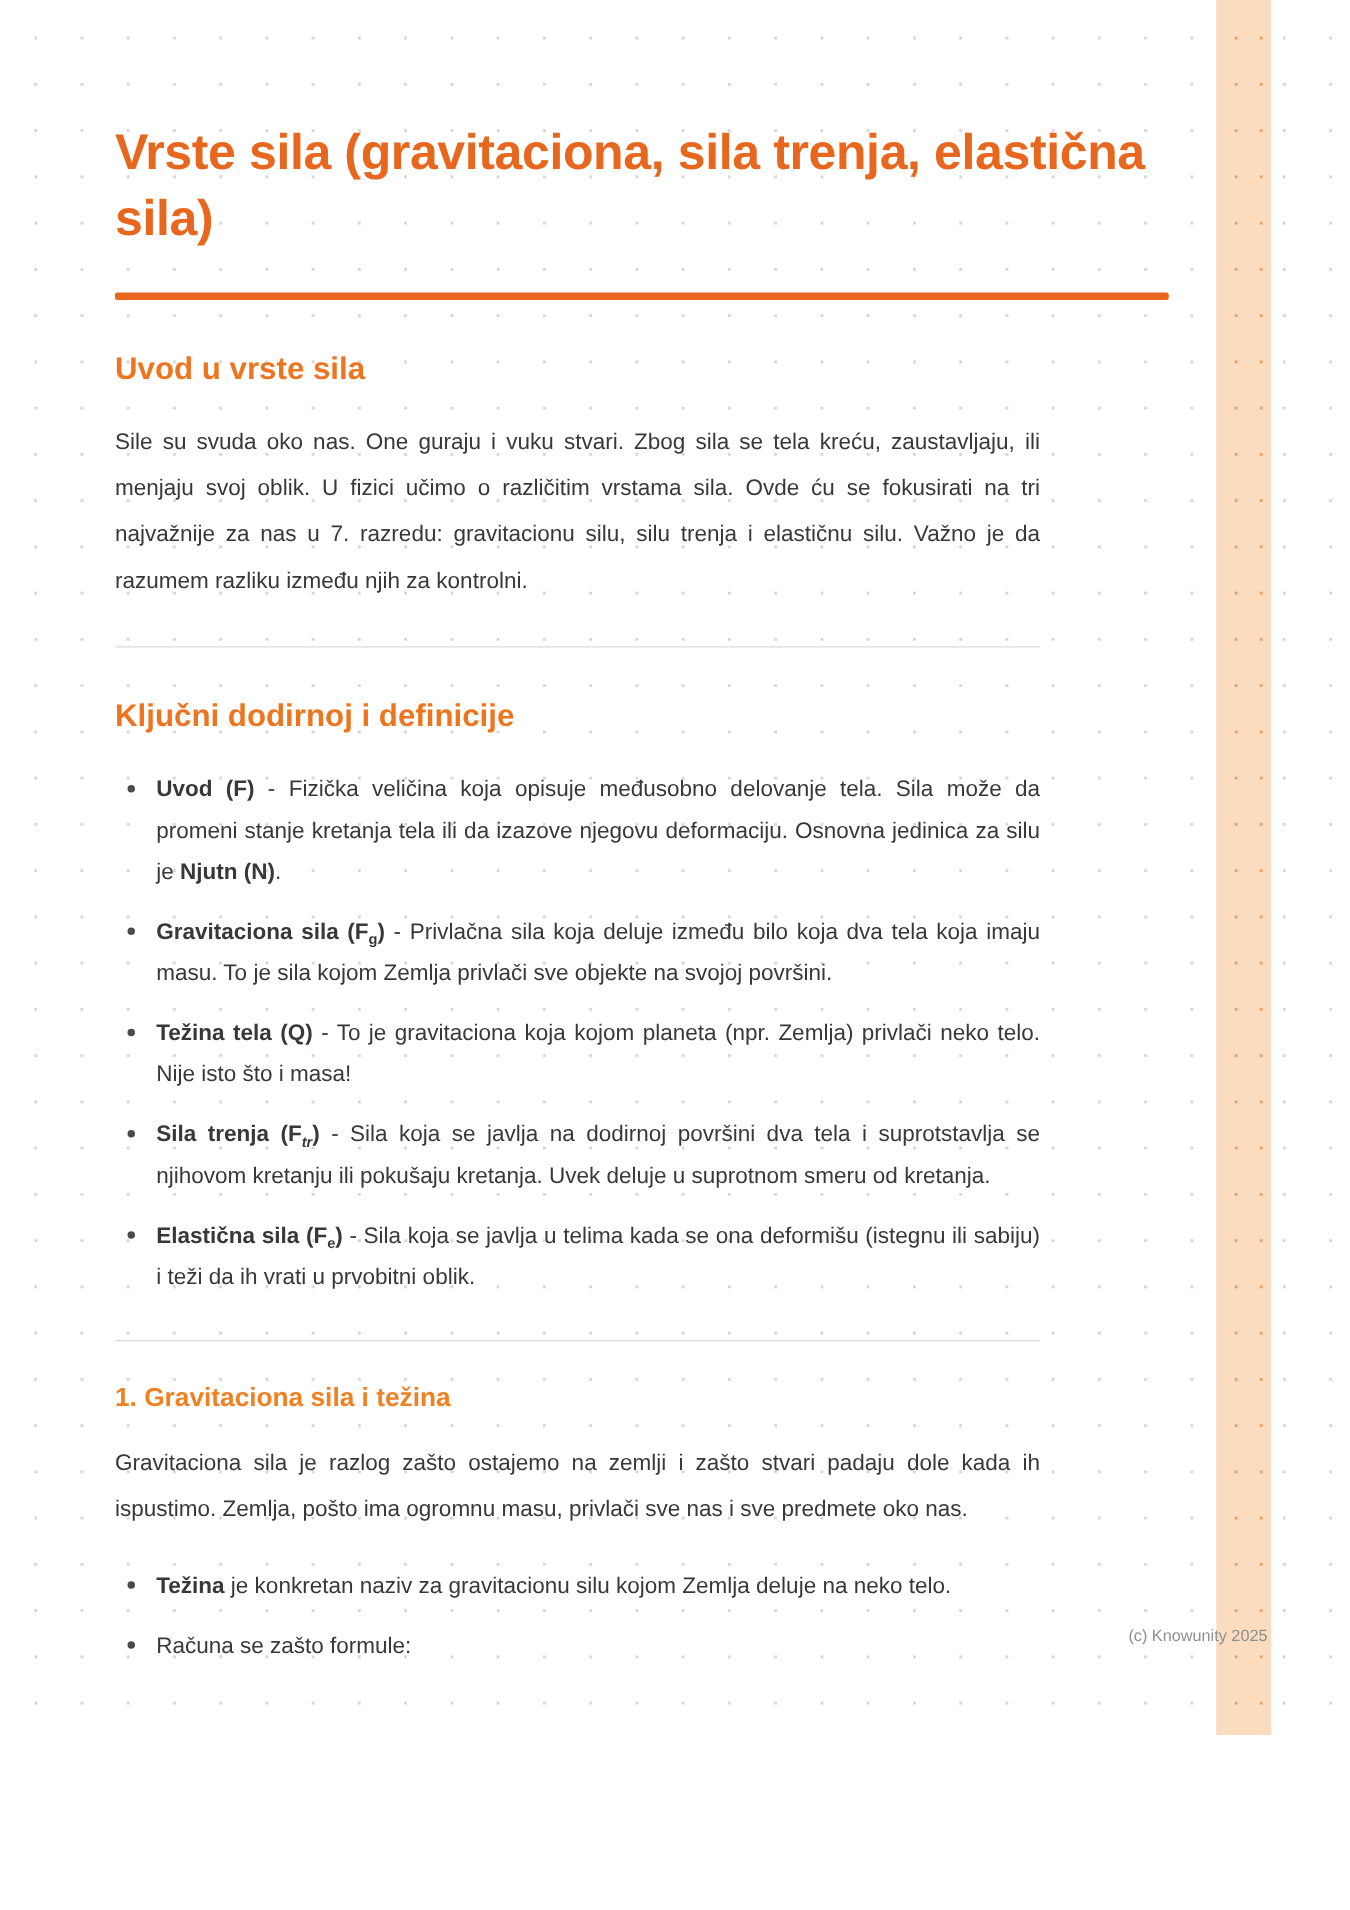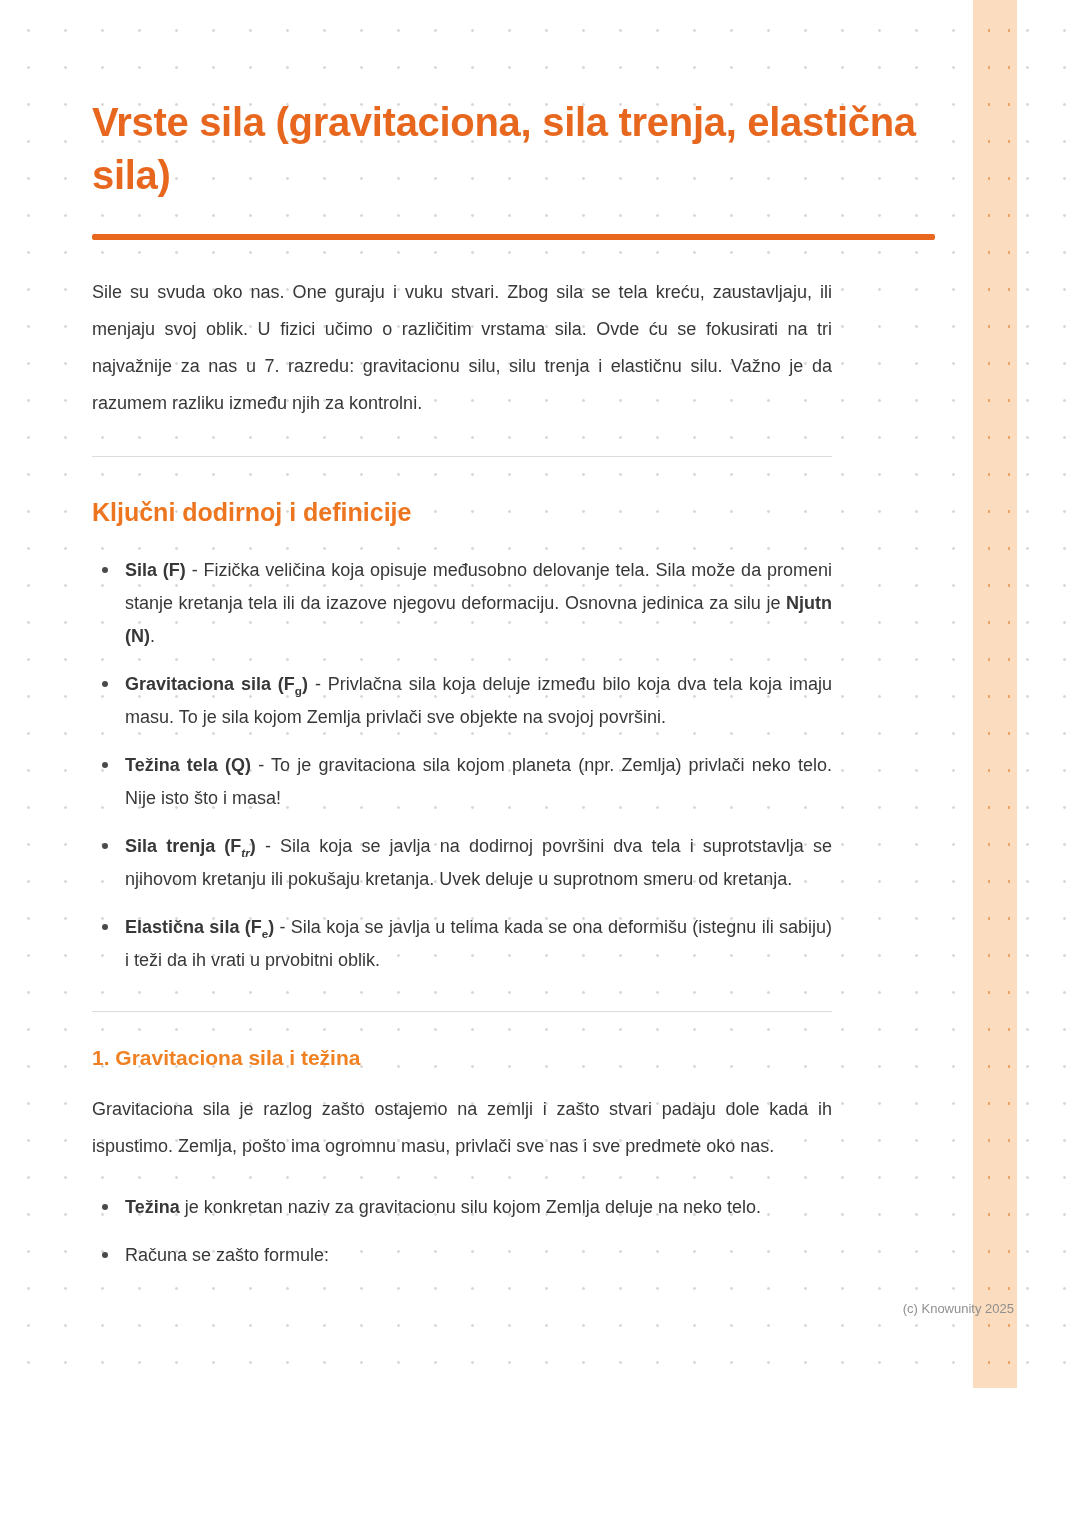--- a/index.html
+++ b/index.html
@@ -58,21 +58,21 @@
     color: #ee7520;
   }
   h3.subsection-heading {
     margin-top: 32px;
     font-size: 21px;
     line-height: 27px;
     font-weight: 700;
     color: #f08123;
   }
   p.para {
-    margin-top: 34px;
+    margin-top: 24px;
     width: 740px;
     font-size: 18px;
     line-height: 37px;
     color: #383838;
     text-align: justify;
   }
   p.para.tight { margin-top: 20px; }
   hr.divider {
     margin-top: 34px;
     width: 740px;
@@ -116,31 +116,32 @@
 <body>
 
 <div class="page">
   <div class="accent-strip"></div>
 
   <main class="content">
     <h1 class="title">Vrste sila (gravitaciona, sila trenja, elastična sila)</h1>
     <div class="rule"></div>
 
     <section>
+      <h2 class="section-heading">Uvod u vrste sila</h2>
       <p class="para">Sile su svuda oko nas. One guraju i vuku stvari. Zbog sila se tela kreću, zaustavljaju, ili menjaju svoj oblik. U fizici učimo o različitim vrstama sila. Ovde ću se fokusirati na tri najvažnije za nas u 7. razredu: gravitacionu silu, silu trenja i elastičnu silu. Važno je da razumem razliku između njih za kontrolni.</p>
     </section>
 
     <hr class="divider">
 
     <section>
       <h2 class="section-heading">Ključni dodirnoj i definicije</h2>
       <ul class="bullets">
-          <li><span class="bullet"></span><span><b>Sila (F)</b><span> - Fizička veličina koja opisuje međusobno delovanje tela. Sila može da promeni stanje kretanja tela ili da izazove njegovu deformaciju. Osnovna jedinica za silu je </span><b>Njutn (N)</b><span>.</span></span></li>
+          <li><span class="bullet"></span><span><b>Uvod (F)</b><span> - Fizička veličina koja opisuje međusobno delovanje tela. Sila može da promeni stanje kretanja tela ili da izazove njegovu deformaciju. Osnovna jedinica za silu je </span><b>Njutn (N)</b><span>.</span></span></li>
           <li><span class="bullet"></span><span><b>Gravitaciona sila (F</b><sub style="font-weight: 700;">g</sub><b>)</b><span> - Privlačna sila koja deluje između bilo koja dva tela koja imaju masu. To je sila kojom Zemlja privlači sve objekte na svojoj površini.</span></span></li>
-          <li><span class="bullet"></span><span><b>Težina tela (Q)</b><span> - To je gravitaciona sila kojom planeta (npr. Zemlja) privlači neko telo. Nije isto što i masa!</span></span></li>
+          <li><span class="bullet"></span><span><b>Težina tela (Q)</b><span> - To je gravitaciona koja kojom planeta (npr. Zemlja) privlači neko telo. Nije isto što i masa!</span></span></li>
           <li><span class="bullet"></span><span><b>Sila trenja (F</b><sub style="font-weight: 700; font-style: italic;">tr</sub><b>)</b><span> - Sila koja se javlja na dodirnoj površini dva tela i suprotstavlja se njihovom kretanju ili pokušaju kretanja. Uvek deluje u suprotnom smeru od kretanja.</span></span></li>
           <li><span class="bullet"></span><span><b>Elastična sila (F</b><sub style="font-weight: 700;">e</sub><b>)</b><span> - Sila koja se javlja u telima kada se ona deformišu (istegnu ili sabiju) i teži da ih vrati u prvobitni oblik.</span></span></li>
         </ul>
     </section>
 
     <hr class="divider">
 
     <section>
       <h3 class="subsection-heading">1. Gravitaciona sila i težina</h3>
       <p class="para tight">Gravitaciona sila je razlog zašto ostajemo na zemlji i zašto stvari padaju dole kada ih ispustimo. Zemlja, pošto ima ogromnu masu, privlači sve nas i sve predmete oko nas.</p>

